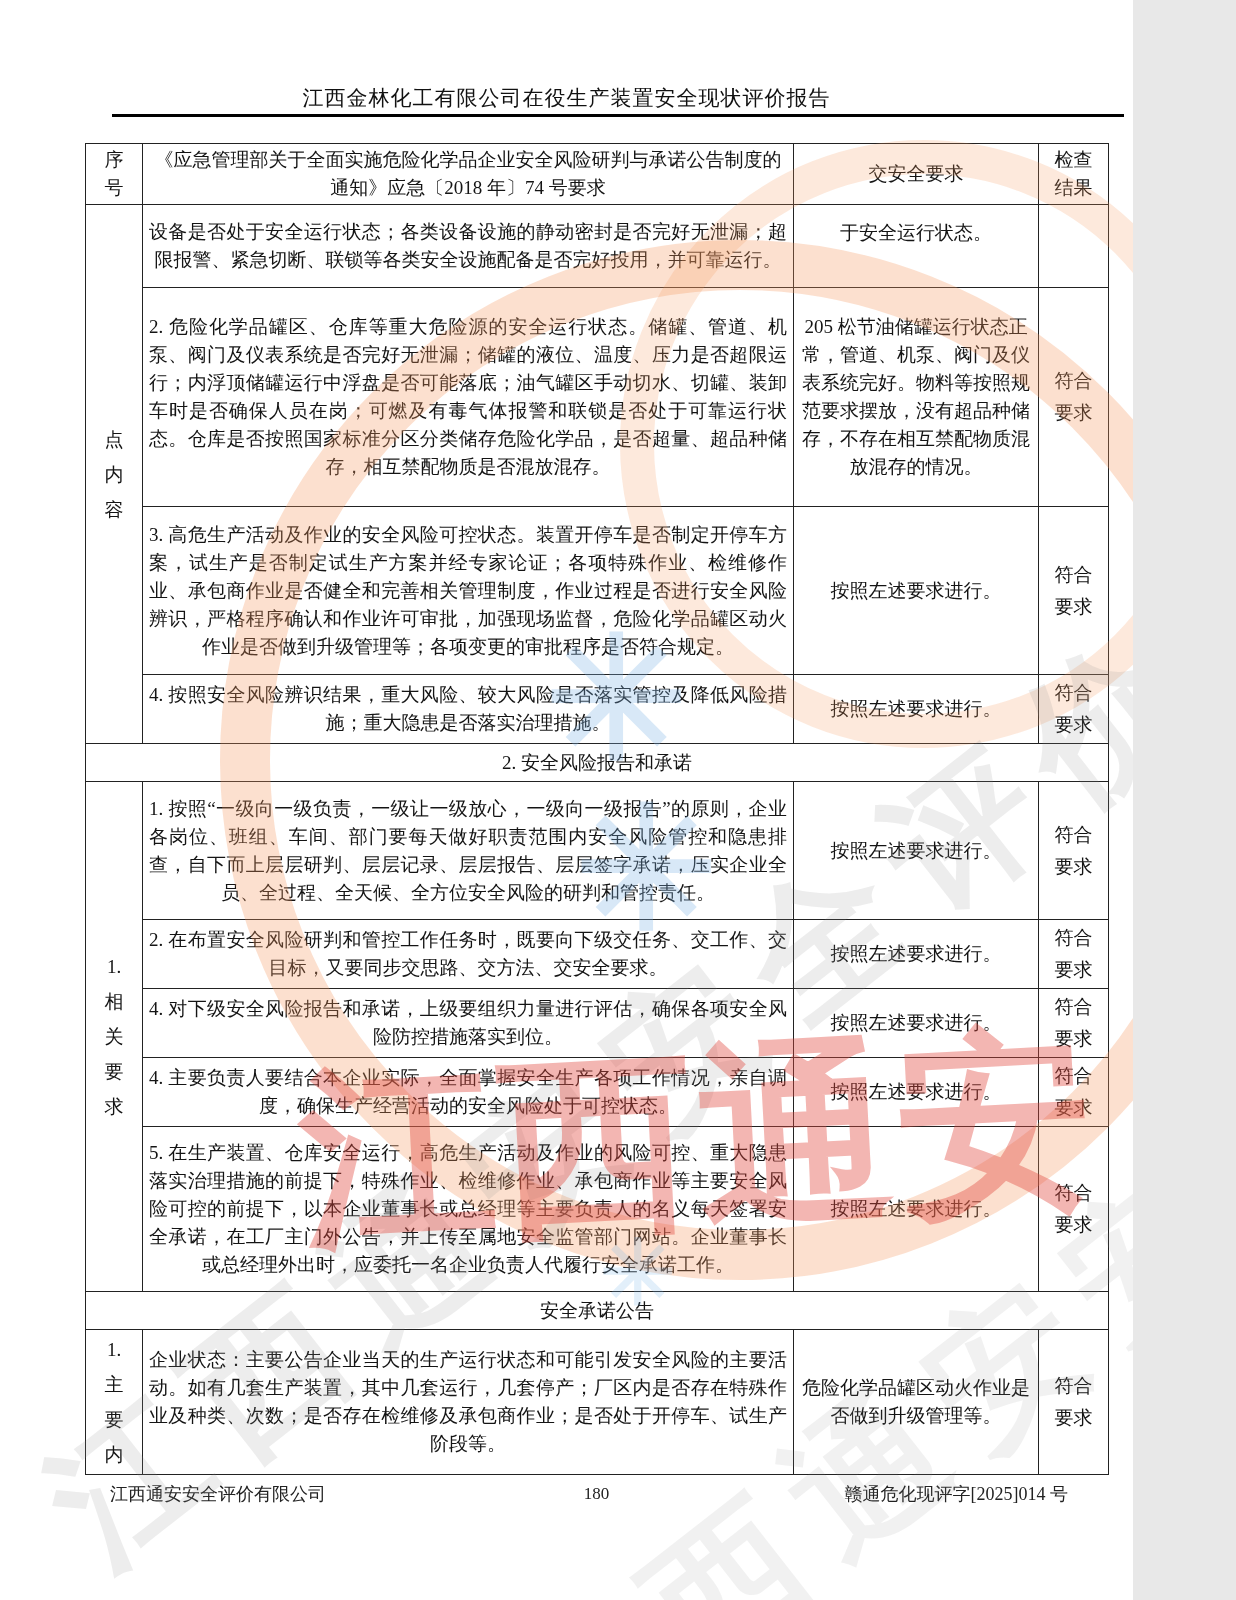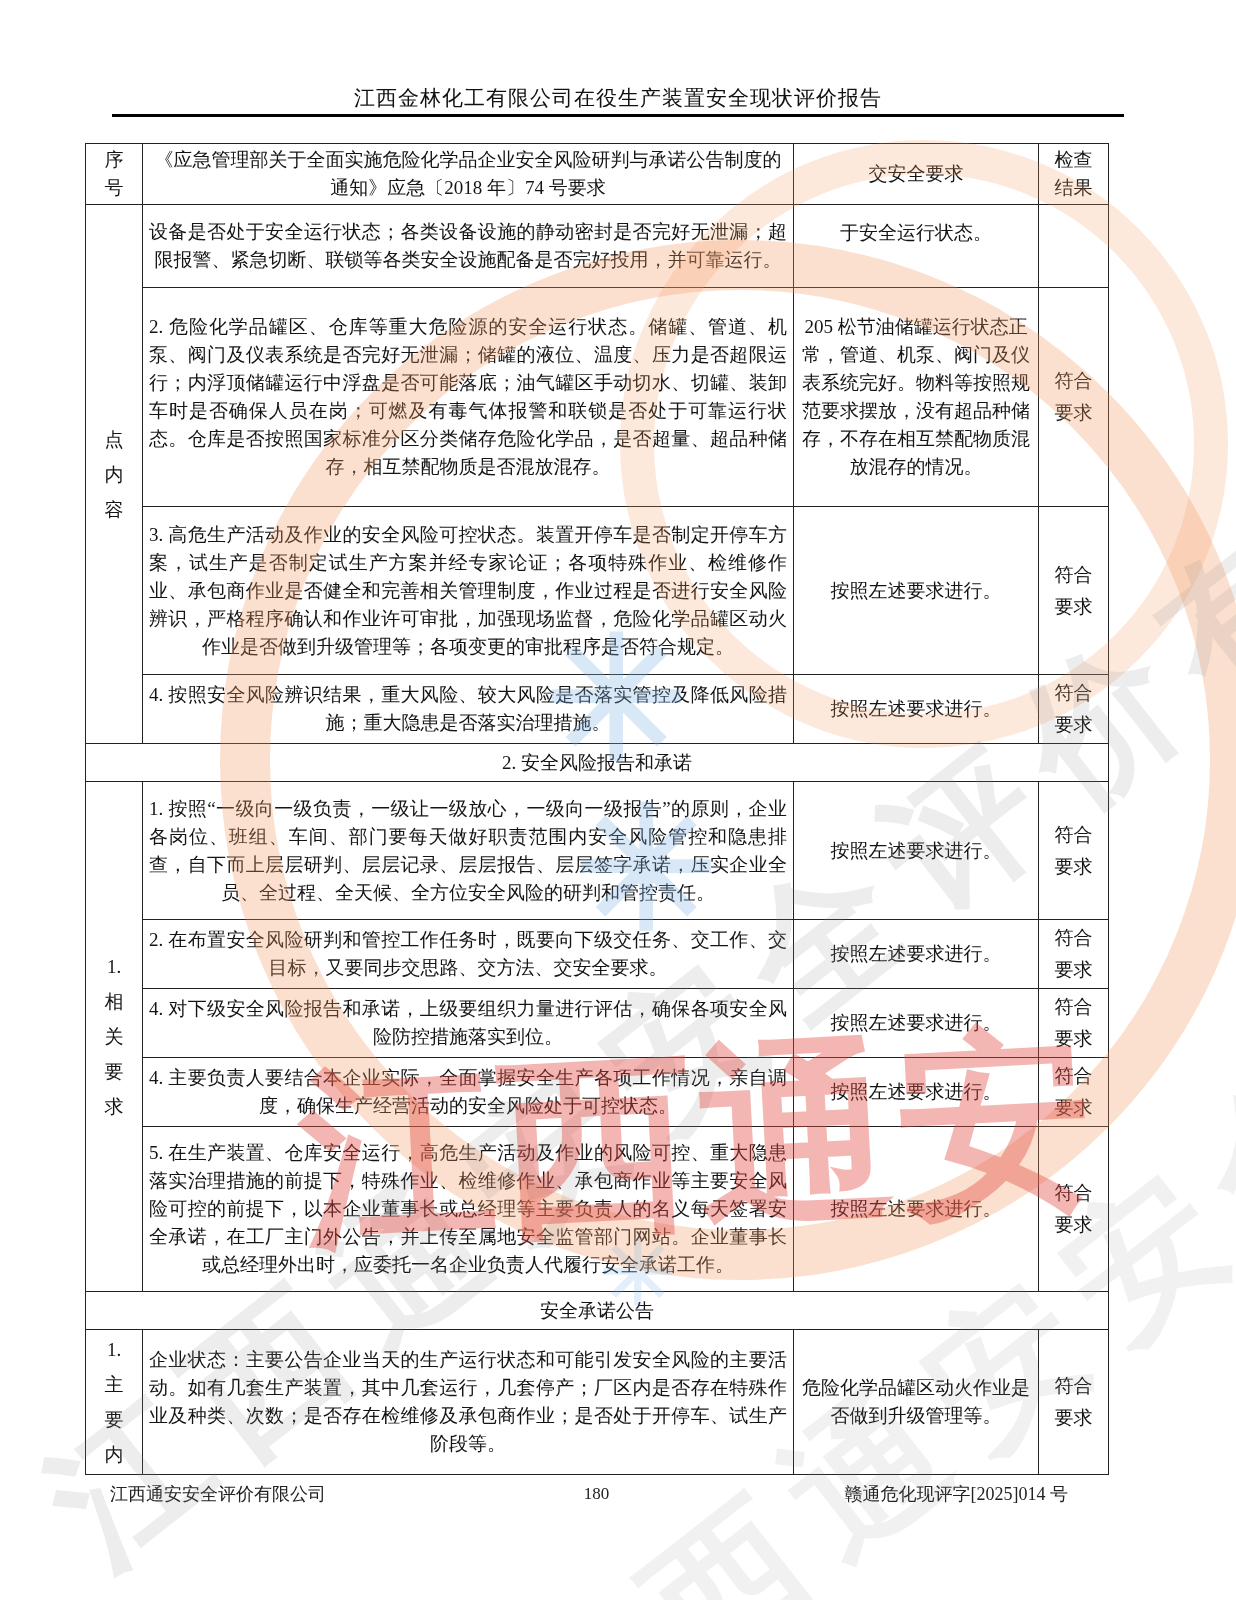--- a/index.html
+++ b/index.html
@@ -1,18 +1,18 @@
 <!DOCTYPE html>
 <html><head>
 <meta charset="utf-8">
 <style>
   html,body{margin:0;padding:0;background:#e8e8e8;}
   .page{
     position:relative;
-    width:1236px;height:1600px;
+    width:1133px;height:1600px;
     background:#ffffff;
     overflow:hidden;
     font-family:"Liberation Serif","DejaVu Serif",serif;
     color:#141414;
   }
   
   .doc-title{
     position:absolute;left:0;top:84px;width:100%;
     text-align:center;font-size:21px;letter-spacing:1px;color:#111;
   }

